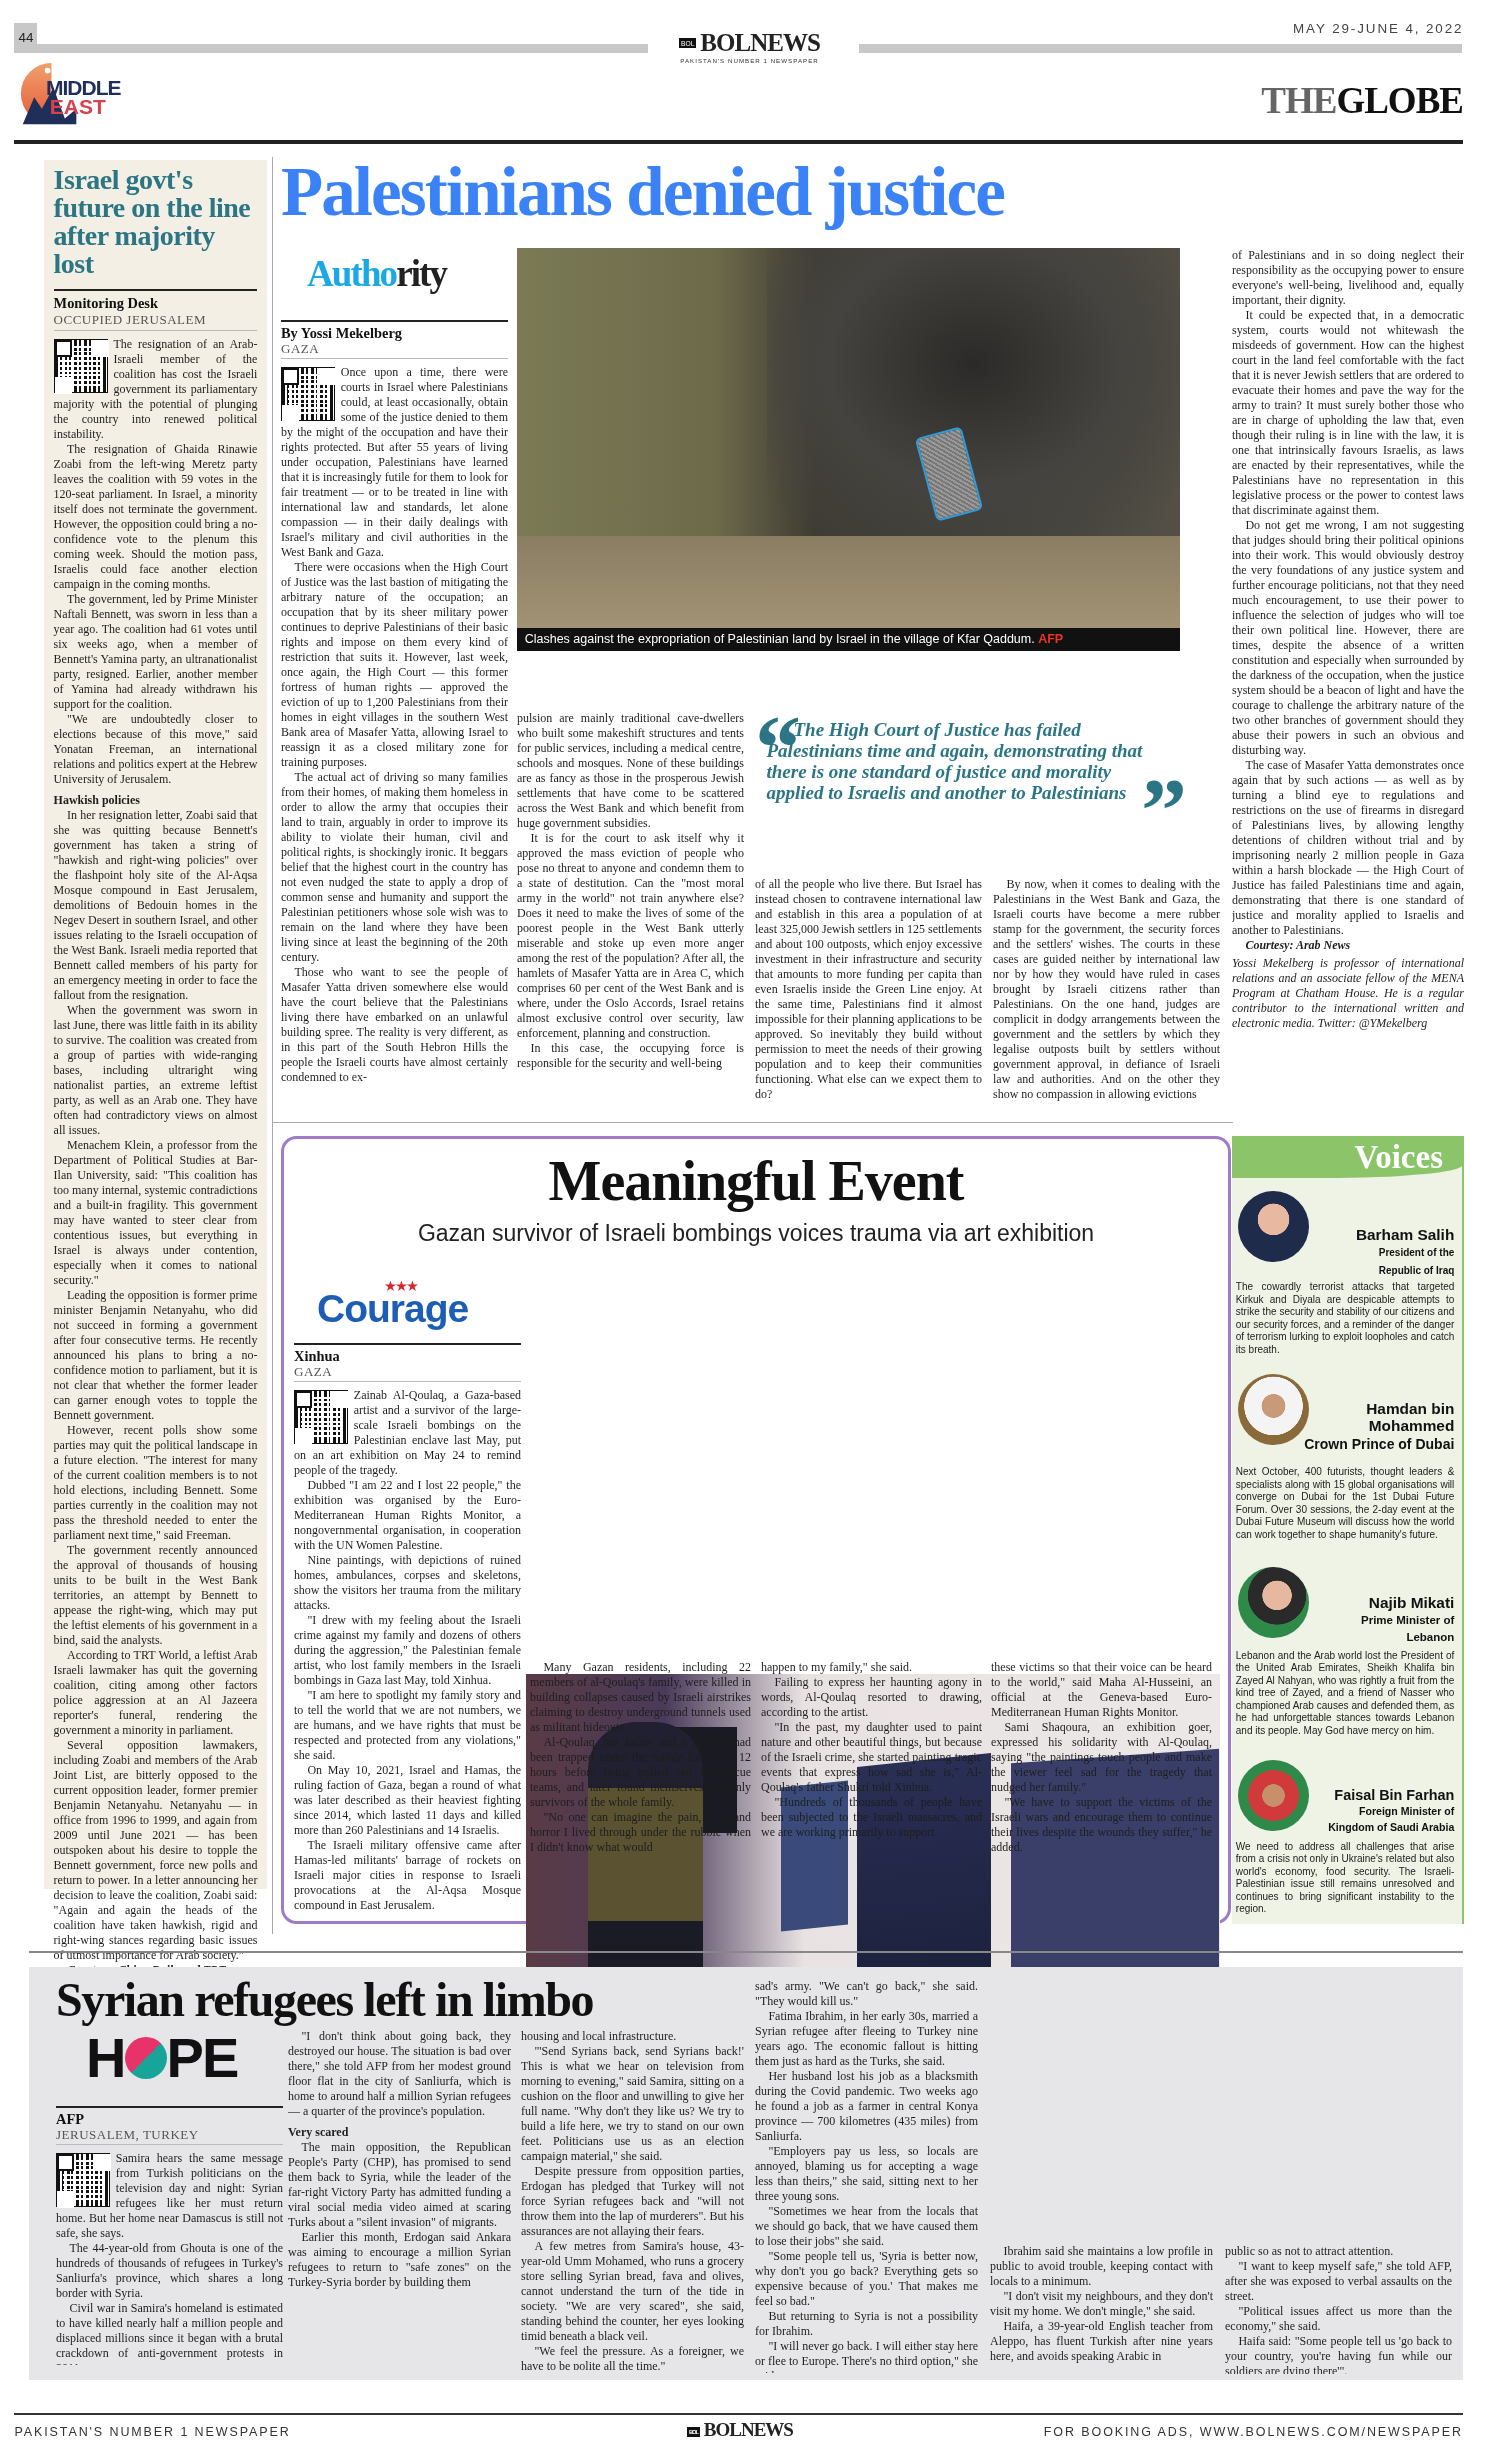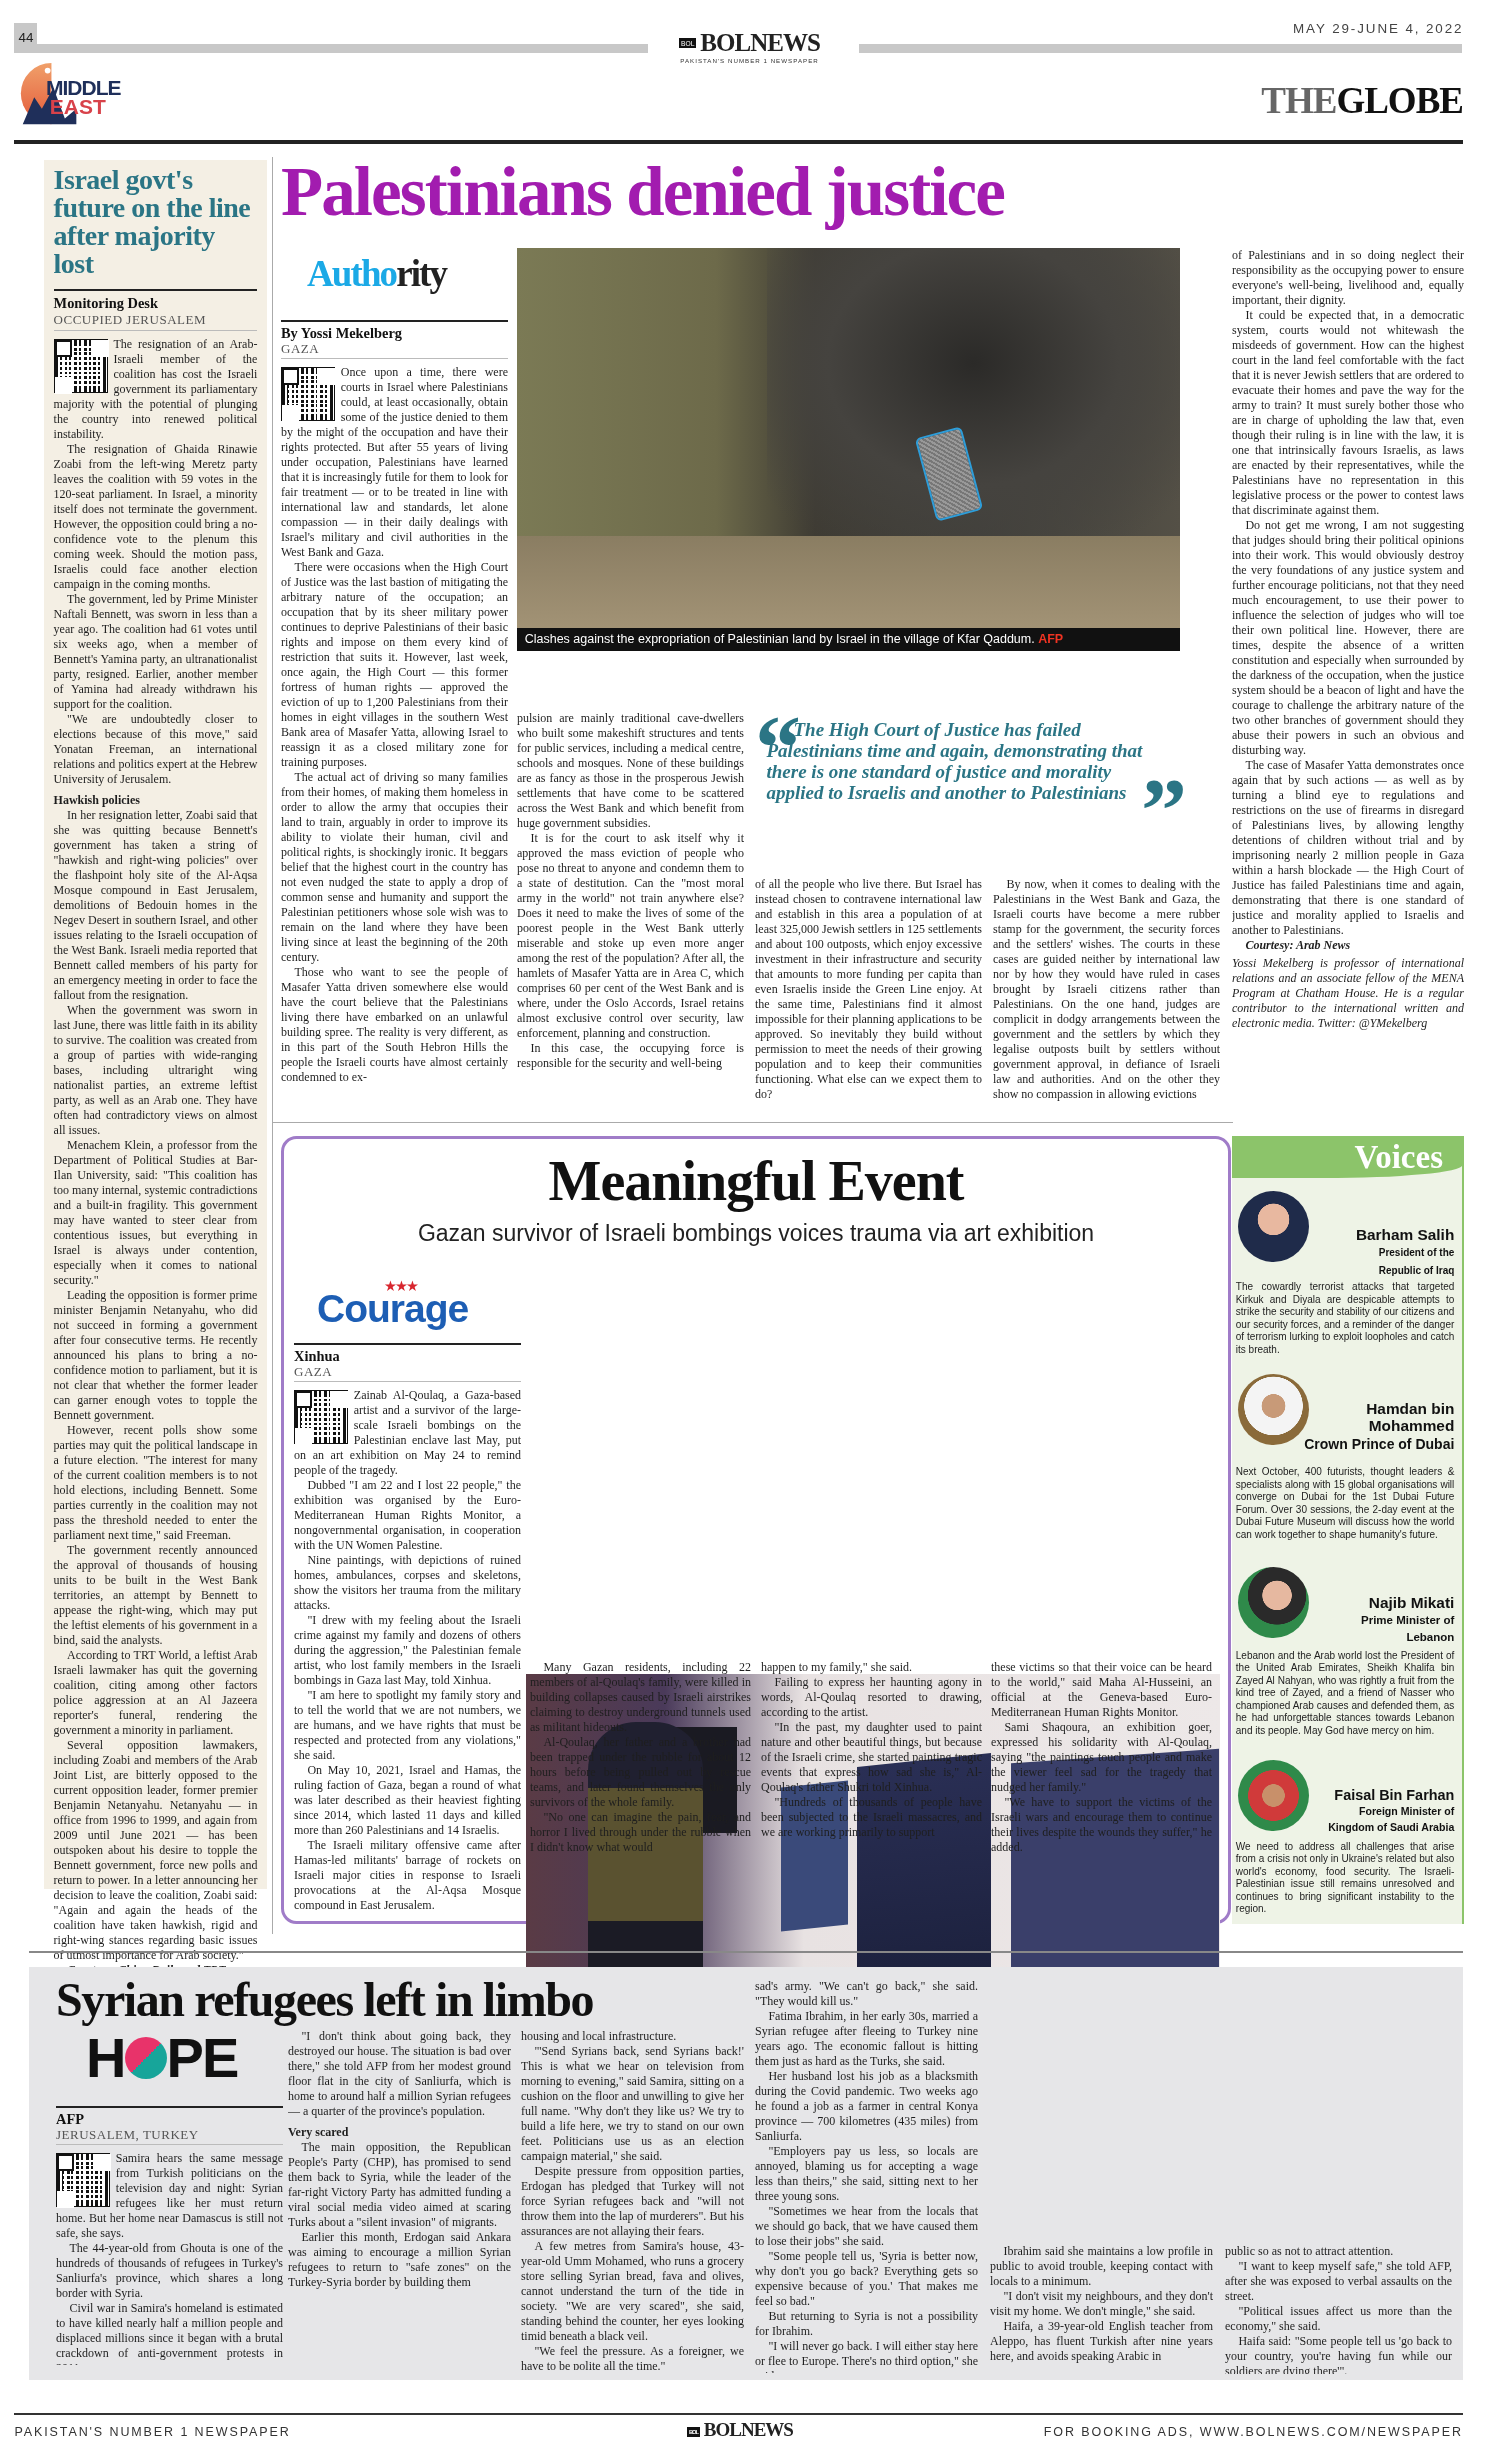--- a/index.html
+++ b/index.html
@@ -82,21 +82,21 @@
     <p>However, recent polls show some parties may quit the political landscape in a future election. "The interest for many of the current coalition members is to not hold elections, including Bennett. Some parties currently in the coalition may not pass the threshold needed to enter the parliament next time," said Freeman.</p>
     <p>The government recently announced the approval of thousands of housing units to be built in the West Bank territories, an attempt by Bennett to appease the right-wing, which may put the leftist elements of his government in a bind, said the analysts.</p>
     <p>According to TRT World, a leftist Arab Israeli lawmaker has quit the governing coalition, citing among other factors police aggression at an Al Jazeera reporter's funeral, rendering the government a minority in parliament.</p>
     <p>Several opposition lawmakers, including Zoabi and members of the Arab Joint List, are bitterly opposed to the current opposition leader, former premier Benjamin Netanyahu. Netanyahu — in office from 1996 to 1999, and again from 2009 until June 2021 — has been outspoken about his desire to topple the Bennett government, force new polls and return to power. In a letter announcing her decision to leave the coalition, Zoabi said: "Again and again the heads of the coalition have taken hawkish, rigid and right-wing stances regarding basic issues of utmost importance for Arab society."</p>
     <p style="font-style:italic;font-weight:bold;text-align:left">Courtesy: China Daily and TRT World</p>
   </div>
 </div>
 
 <div class="abs" style="left:272px;top:157px;width:1px;height:1777px;background:#aaa"></div>
 
-<h1 class="abs" style="left:281px;top:152px;font-family:'Liberation Serif',serif;font-weight:bold;font-size:69px;letter-spacing:-1.9px;line-height:81px;color:#a21caf;white-space:nowrap">Palestinians denied justice</h1>
+<h1 class="abs" style="left:281px;top:152px;font-family:'Liberation Serif',serif;font-weight:bold;font-size:69px;letter-spacing:-1.9px;line-height:81px;color:#3b82f6;white-space:nowrap">Palestinians denied justice</h1>
 
 <div class="abs" style="left:307px;top:252px;font-family:'Liberation Serif',serif;font-size:37px;font-weight:bold;letter-spacing:-1.9px">
   <span style="color:#1ba9e6">Autho</span><span style="color:#222">rity</span>
 </div>
 
 <div class="abs body-text" style="left:281px;top:320px;width:227px;height:817px;overflow:hidden">
   <div class="byline">
     <div>By Yossi Mekelberg</div>
     <div class="place">GAZA</div>
   </div>

